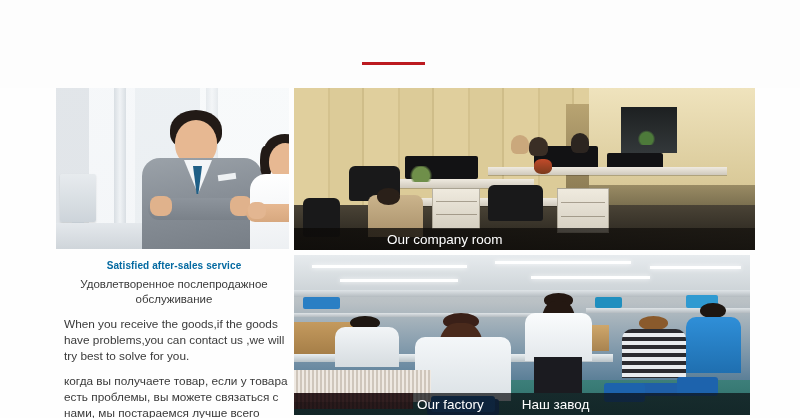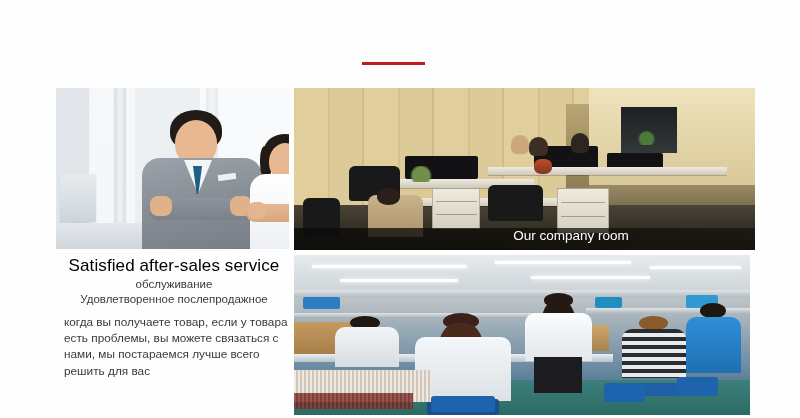--- a/index.html
+++ b/index.html
@@ -330,21 +330,20 @@
     background: rgba(0,0,0,0.72);
     color: #ffffff;
     white-space: nowrap;
   }
   .caption-office {
     left: 294px;
     top: 228px;
     width: 461px;
     height: 22px;
     background: linear-gradient(90deg, rgba(12,10,8,.80), rgba(20,17,13,.72));
-    flex-direction: column;
   }
   .caption-factory {
     left: 294px;
     top: 393px;
     width: 456px;
     height: 22px;
     background: linear-gradient(90deg, rgba(8,10,14,.72), rgba(10,12,16,.70));
   }
   .cap-en {
     font-size: 13.5px;
@@ -364,23 +363,23 @@
   
   .text-block {
     position: absolute;
     left: 56px;
     top: 252px;
     width: 236px;
     color: #2b2b2b;
   }
   .heading-en {
     text-align: center;
-    font-size: 17px;
-    font-weight: 400;
-    color: #000000;
+    font-size: 10px;
+    font-weight: 700;
+    color: #0369a1;
     line-height: 20px;
     margin: 4px 0 0 0;
     letter-spacing: .1px;
   }
   .heading-ru {
     text-align: center;
     font-size: 11.5px;
     color: #3a3a3a;
     line-height: 14px;
     margin: 1px 0 0 0;
@@ -531,21 +530,26 @@
     </div>
 
     <div class="f-stool st1"></div>
     <div class="f-stool st2"></div>
     <div class="f-stool st3"></div>
 
     <div class="f-noodles"></div>
     <div class="f-noodles-red"></div>
   </div>
 
+  <div class="caption-bar caption-factory">
+    <span class="cap-en">Our factory</span>
+    <span class="cap-ru">Наш завод</span>
+  </div>
 
   <div class="text-block">
     <div class="heading-en">Satisfied after-sales service</div>
+    <div class="heading-ru">Удовлетворенное послепродажное</div>
     <div class="heading-ru">обслуживание</div>
-    <div class="heading-ru">Удовлетворенное послепродажное</div>
+    <p class="para para-en">When you receive the goods,if the goods have problems,you can contact us ,we will try best to solve for you.</p>
     <p class="para para-ru">когда вы получаете товар, если у товара есть проблемы, вы можете связаться с нами, мы постараемся лучше всего решить для вас</p>
   </div>
 
 </div>
 
 </body></html>

